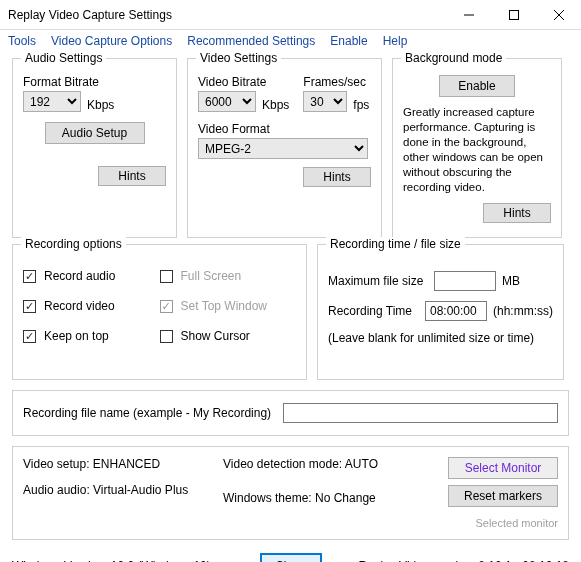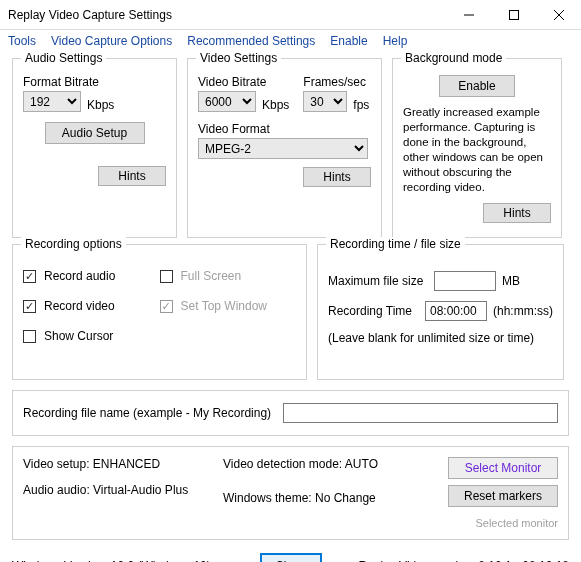--- a/index.html
+++ b/index.html
@@ -122,21 +122,21 @@
       <div class="hints-row">
         <button class="btn small">Hints</button>
       </div>
     </div>
 
     <div class="groupbox bgmode">
       <span class="group-title">Background mode</span>
       <div style="text-align:center">
         <button class="btn" style="width:76px">Enable</button>
       </div>
-      <div style="margin-top:8px;font-size:11.5px;line-height:1.3">Greatly increased example performance. Capturing is done in the background, other windows can be open without obscuring the recording video.</div>
+      <div style="margin-top:8px;font-size:11.5px;line-height:1.3">Greatly increased capture performance. Capturing is done in the background, other windows can be open without obscuring the recording video.</div>
       <div class="hints-row">
         <button class="btn small">Hints</button>
       </div>
     </div>
   </div>
 
   <div class="row2">
     <div class="groupbox rec-options">
       <span class="group-title">Recording options</span>
       <div class="cols2">
@@ -148,20 +148,24 @@
           <span class="chk"></span>
           <span class="disabled-text">Full Screen</span>
         </div>
         <div class="chk-row half">
           <span class="chk checked"></span>
           <span>Record video</span>
         </div>
         <div class="chk-row half">
           <span class="chk checked disabled"></span>
           <span class="disabled-text">Set Top Window</span>
+        </div>
+        <div class="chk-row half">
+          <span class="chk checked"></span>
+          <span>Keep on top</span>
         </div>
         <div class="chk-row half">
           <span class="chk"></span>
           <span>Show Cursor</span>
         </div>
       </div>
     </div>
 
     <div class="groupbox rec-time">
       <span class="group-title">Recording time / file size</span>

